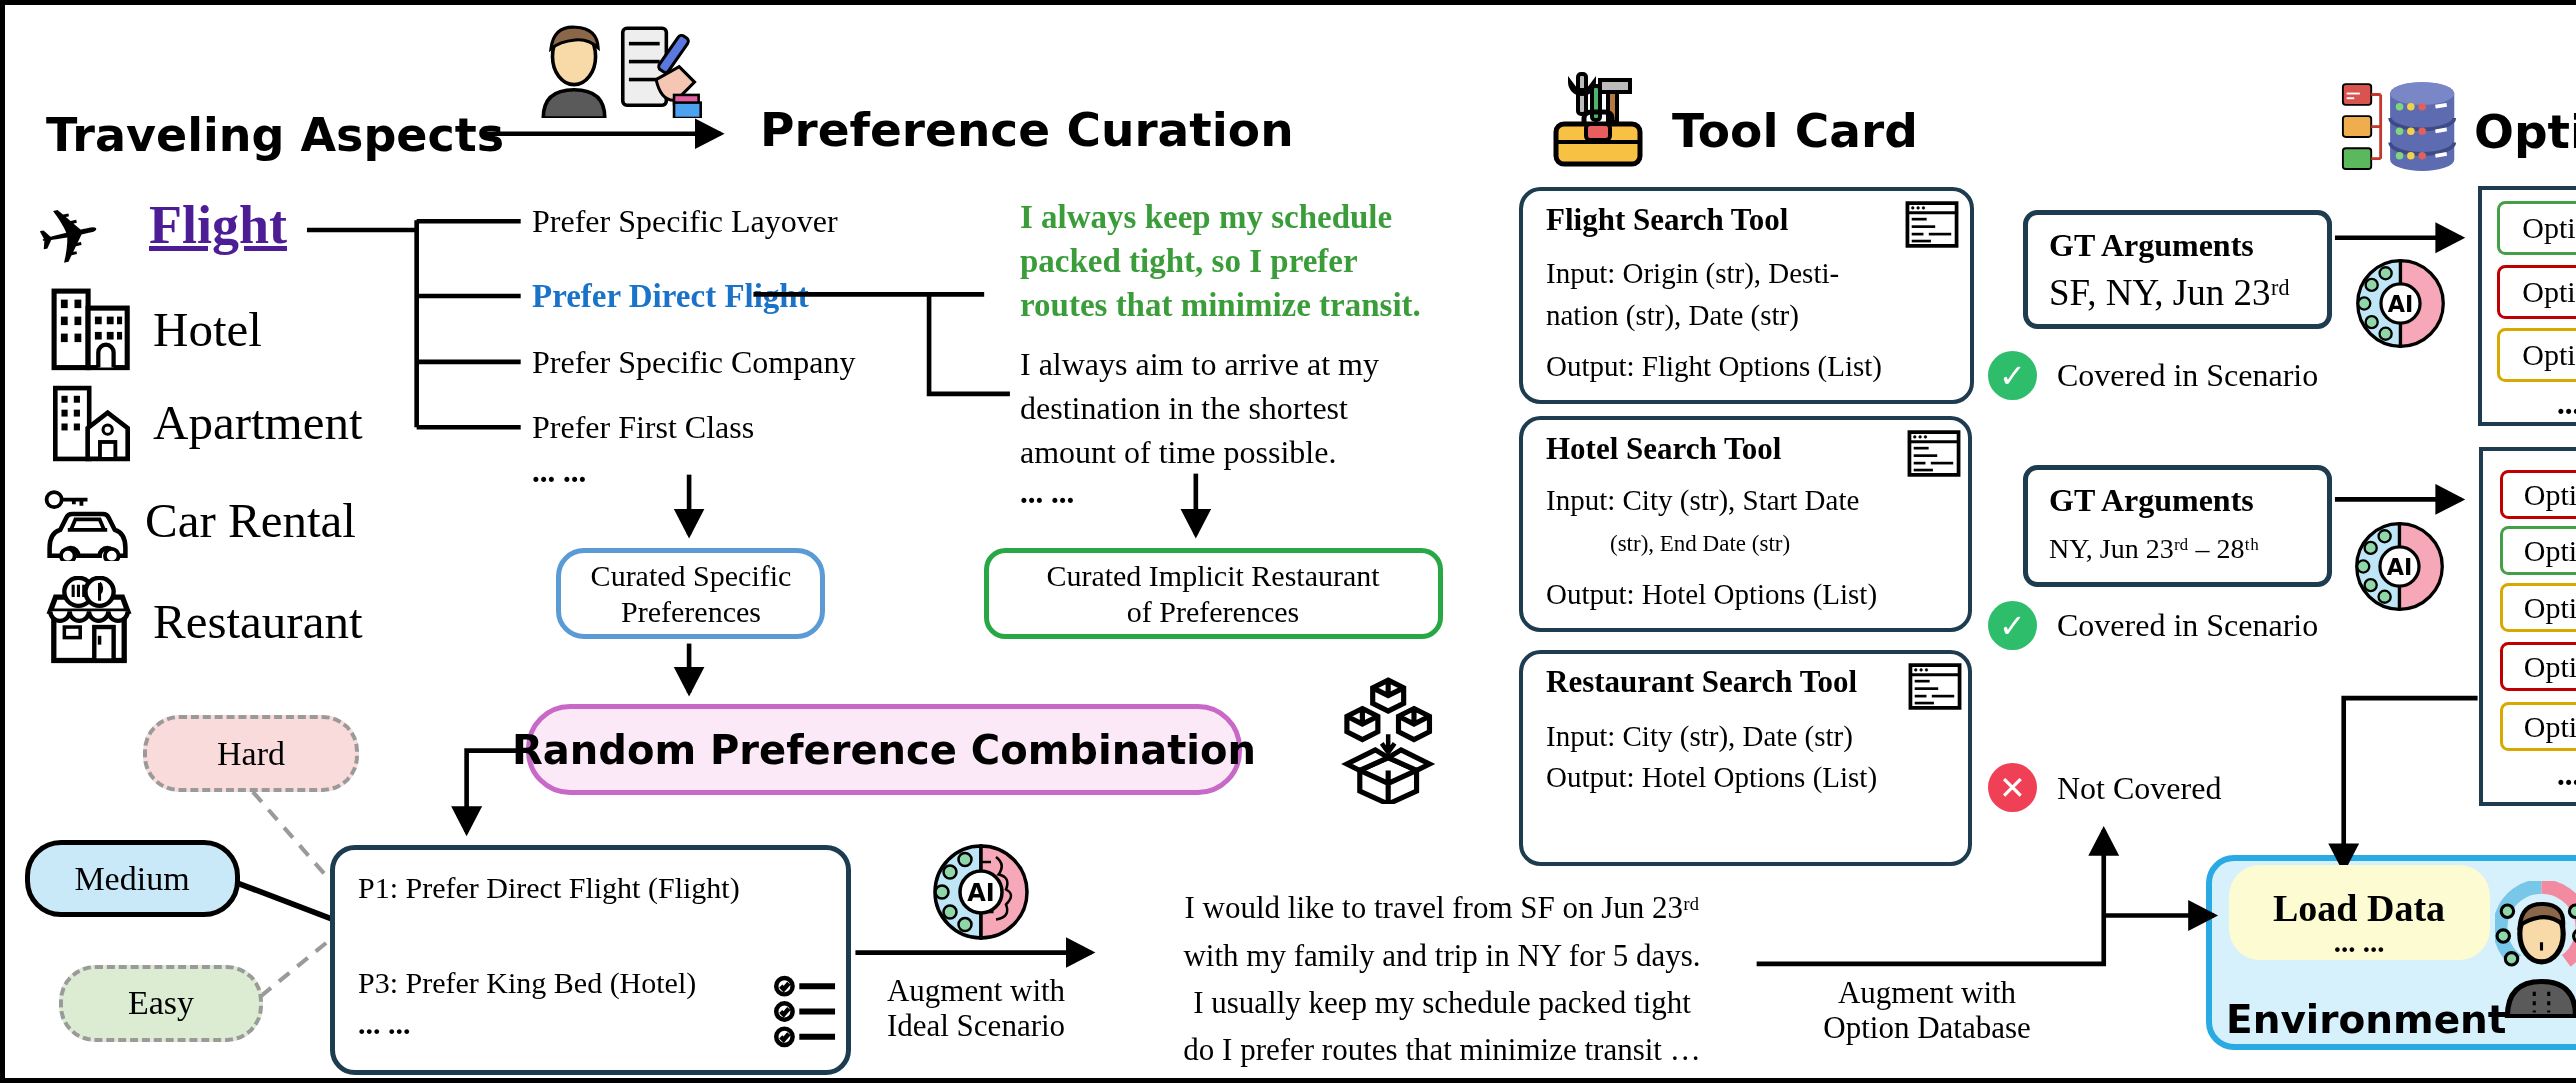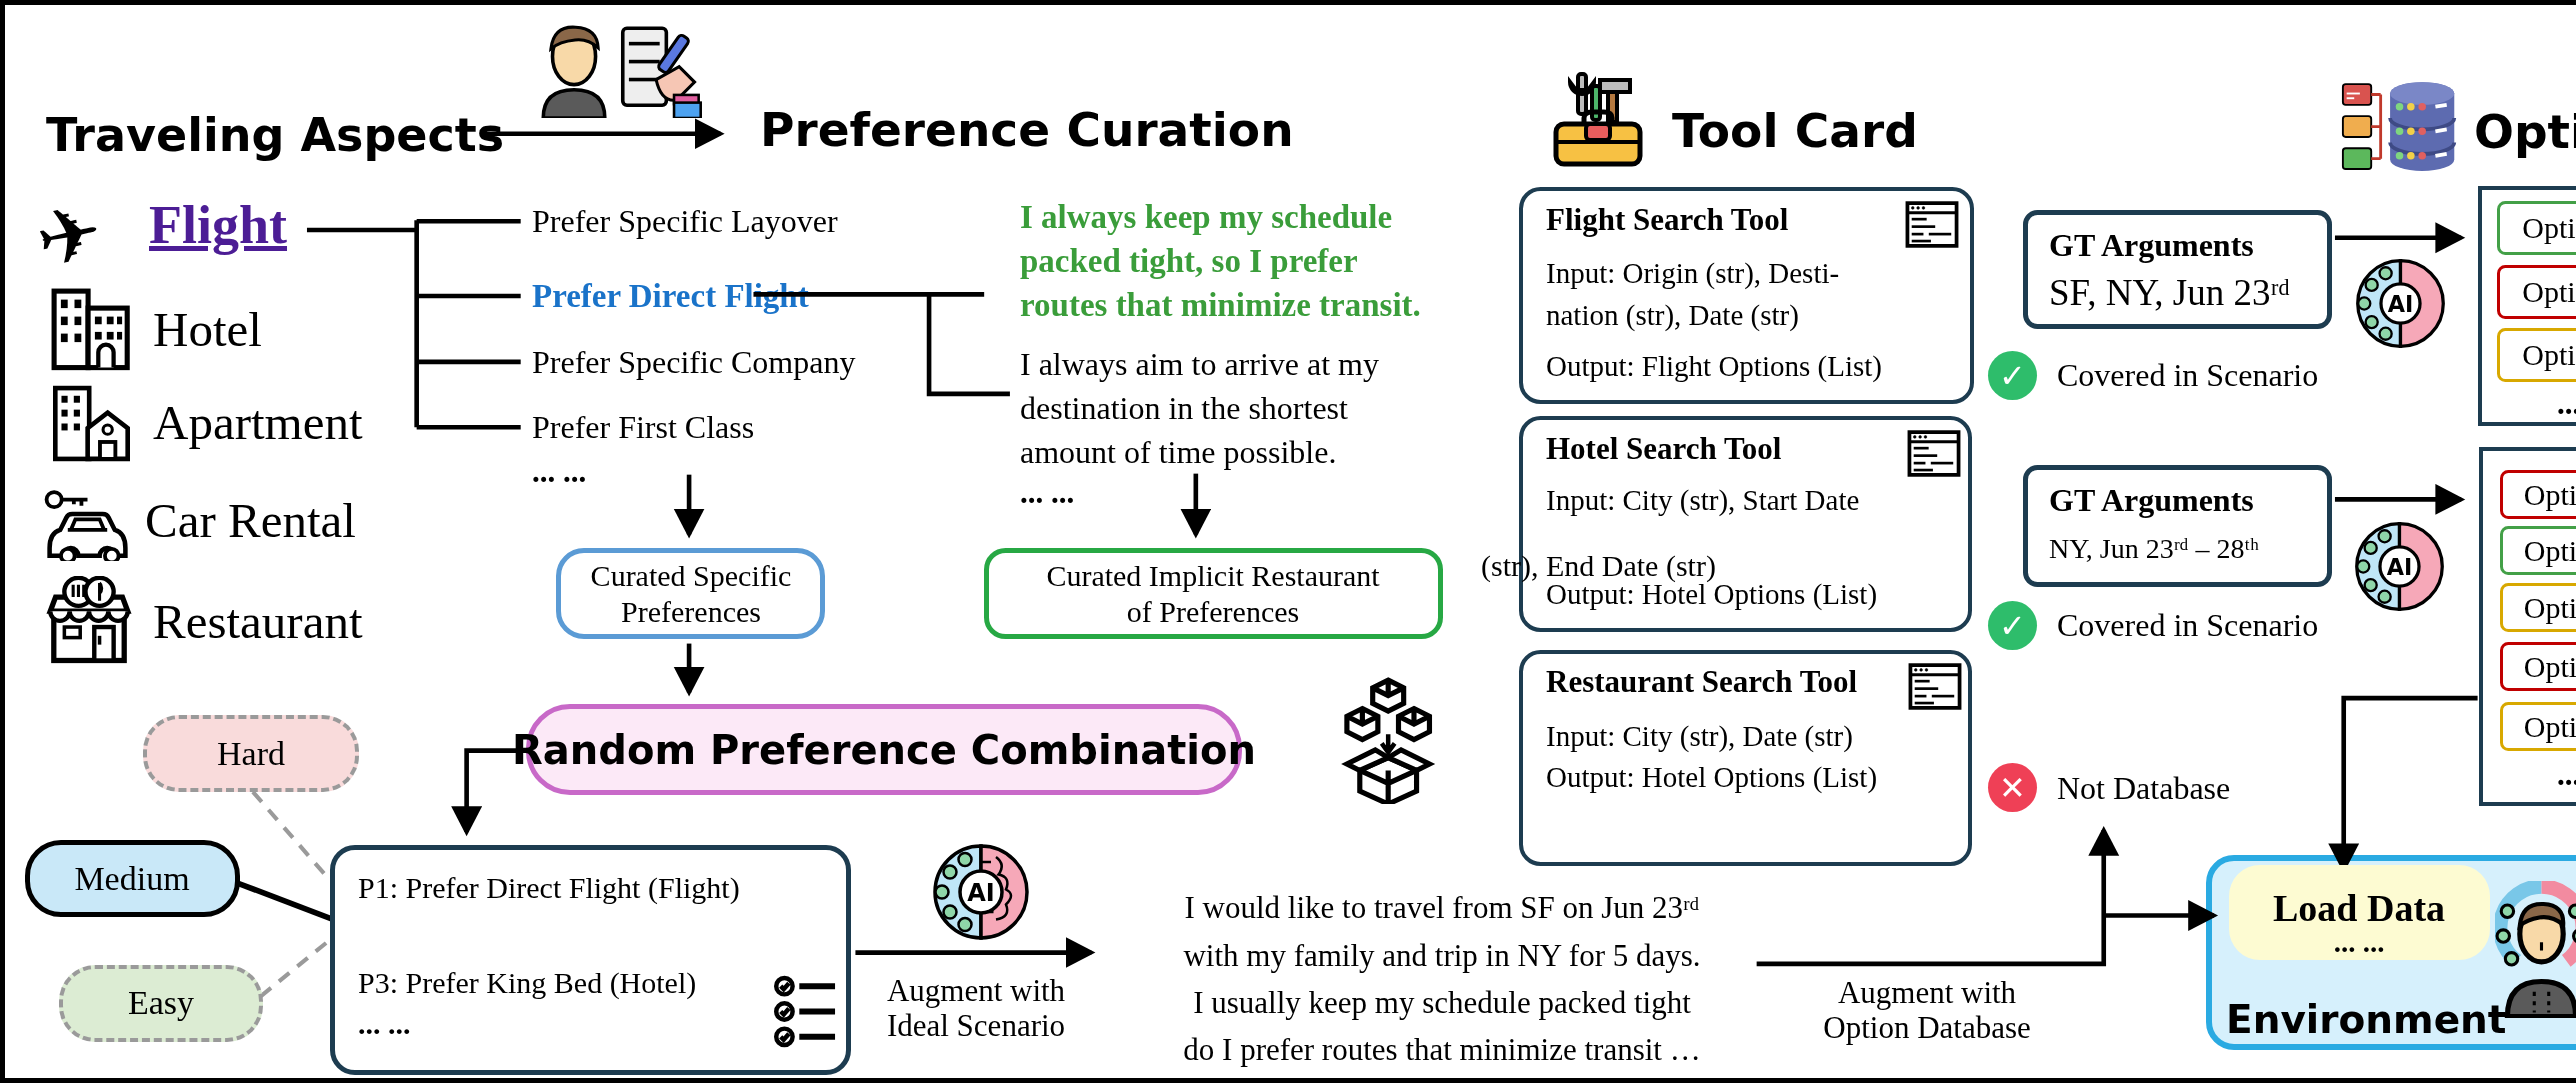--- a/index.html
+++ b/index.html
@@ -306,21 +306,21 @@
         <g stroke-width="5">
           <line x1="12" y1="34" x2="40" y2="34"></line>
           <line x1="12" y1="48" x2="56" y2="48"></line>
           <line x1="12" y1="62" x2="34" y2="62"></line>
           <line x1="44" y1="62" x2="86" y2="62"></line>
           <line x1="12" y1="75" x2="48" y2="75"></line>
         </g>
       </svg>
   </div>
   <div class="t" style="left:1541px;top:495px;font-size:29px;z-index:3;">Input: City (str), Start Date</div>
-  <div class="t" style="left:1476px;top:538px;font-size:30px;z-index:3;margin-top:23px;">(str), End Date (str)</div>
+  <div class="t" style="left:1605px;top:538px;font-size:23px;z-index:3;">(str), End Date (str)</div>
   <div class="t" style="left:1541px;top:589px;font-size:29px;z-index:3;">Output: Hotel Options (List)</div>
 
   <div class="box" style="left:1514px;top:645px;width:453px;height:216px;border-radius:21.6px;z-index:2;"></div>
   <div class="t bold" style="left:1541px;top:676px;font-size:31px;z-index:3;">Restaurant Search Tool</div>
   <div class="icon" style="left:1903px;top:658px;z-index:3;">
     <svg width="54" height="47" viewBox="0 0 100 88" fill="none" stroke="#000">
         <rect x="4" y="4" width="92" height="80" stroke-width="7"></rect>
         <line x1="4" y1="22" x2="96" y2="22" stroke-width="6"></line>
         <circle cx="14" cy="13" r="2.5" fill="#000"></circle>
         <circle cx="24" cy="13" r="2.5" fill="#000"></circle>
@@ -350,21 +350,21 @@
   <div class="t bold" style="left:2044px;top:495px;font-size:32px;z-index:3;">GT Arguments</div>
   <div class="t" style="left:2044px;top:544px;font-size:28px;z-index:3;">NY, Jun 23ʳᵈ – 28ᵗʰ</div>
   <div class="check" style="left:1983px;top:596px;z-index:2;">
       <span>✓</span>
     </div>
   <div class="t" style="left:2052px;top:620px;font-size:32px;">Covered in Scenario</div>
 
   <div class="check cross" style="left:1983px;top:758px;z-index:2;">
       <span>✕</span>
     </div>
-  <div class="t" style="left:2052px;top:783px;font-size:32px;">Not Database</div>
+  <div class="t" style="left:2052px;top:783px;font-size:32px;">Not Covered</div>
 
   <div class="icon" style="left:2349px;top:252px;z-index:2;">
     <svg width="93" height="93" viewBox="0 0 200 200">
       <path d="M100,8 a92,92 0 0 0 0,184 Z" fill="#bfe6f7" stroke="#000" stroke-width="7"></path>
       <path d="M100,8 a92,92 0 0 1 0,184 Z" fill="#f6a8b8" stroke="#000" stroke-width="7"></path>
       <g fill="#8fd6a8" stroke="#000" stroke-width="5">
           <circle cx="38" cy="60" r="13"></circle>
           <circle cx="22" cy="100" r="13"></circle>
           <circle cx="38" cy="140" r="13"></circle>
           <circle cx="68" cy="35" r="13"></circle>

